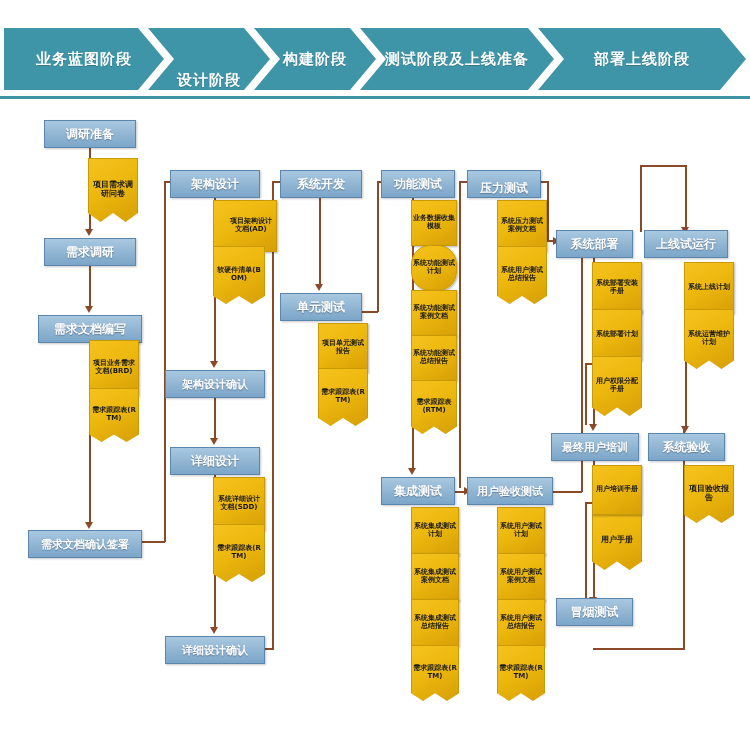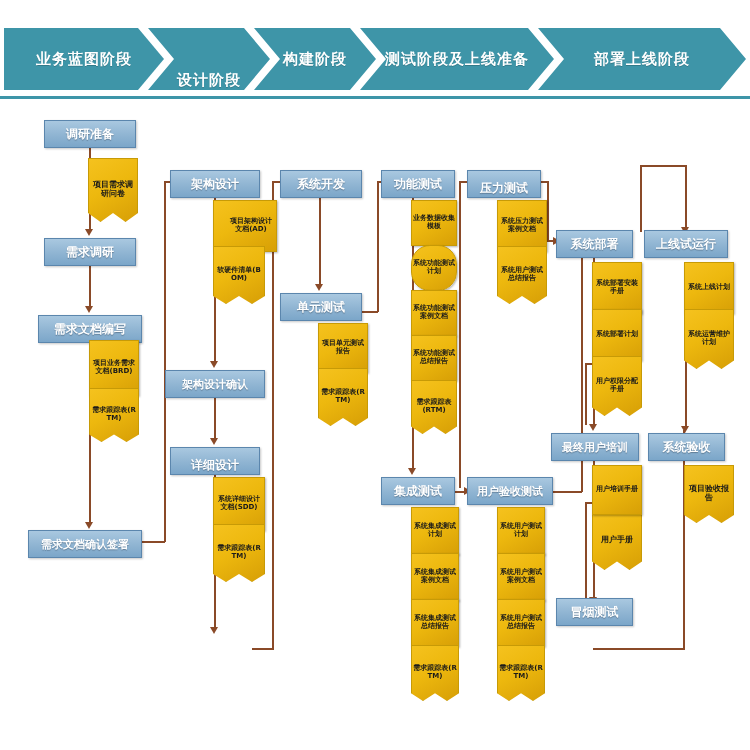--- a/index.html
+++ b/index.html
@@ -162,24 +162,27 @@
     </div>
 
   <div class="box" style="left:170px;top:170px;width:88px;height:26px;">
     <span>架构设计</span>
     </div>
 
   <div class="box small" style="left:165px;top:370px;width:98px;height:26px;">
     <span>架构设计确认</span>
     </div>
 
-  <div class="box" style="left:170px;top:447px;width:88px;height:26px;align-items:flex-end;">
+  <div class="box" style="left:170px;top:447px;width:88px;height:26px;">
     <span>详细设计</span>
     </div>
 
+  <div class="box small" style="left:165px;top:636px;width:98px;height:26px;">
+    <span>详细设计确认</span>
+    </div>
 
   <div class="box" style="left:280px;top:170px;width:80px;height:26px;">
     <span>系统开发</span>
     </div>
 
   <div class="box" style="left:280px;top:293px;width:80px;height:26px;">
     <span>单元测试</span>
     </div>
 
   <div class="box" style="left:381px;top:170px;width:72px;height:26px;">

